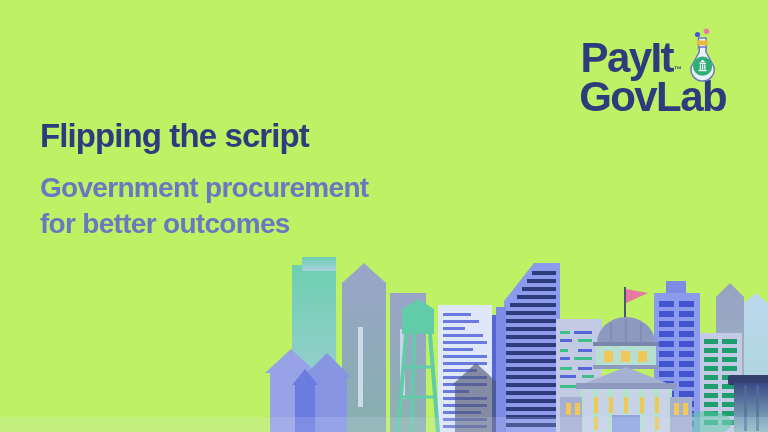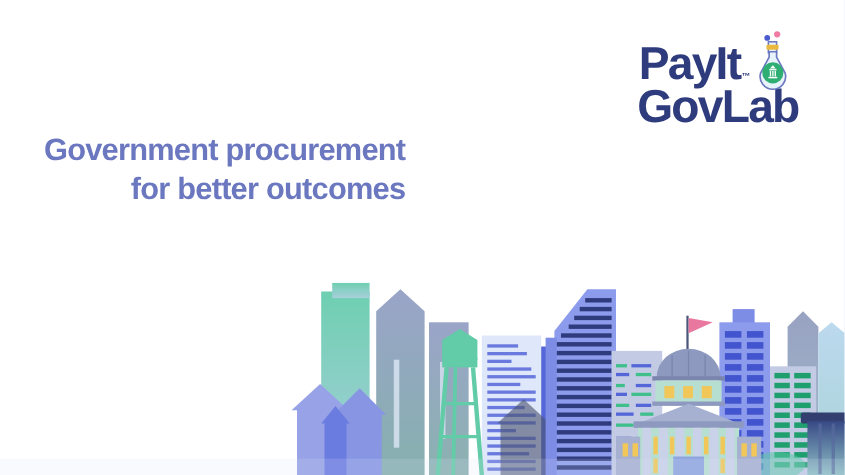--- a/index.html
+++ b/index.html
@@ -10,21 +10,21 @@
     width: 768px;
     height: 432px;
     overflow: hidden;
     font-family: "Liberation Sans", sans-serif;
     background: #dee3fc;
   }
   .slide {
     position: relative;
     width: 768px;
     height: 432px;
-    background: #ffffff;
+    background: #bef264;
     overflow: hidden;
   }
 
   
   .logo {
     position: absolute;
     top: 28px;
     right: 42px;
     text-align: right;
     line-height: 1;
@@ -83,21 +83,20 @@
   }
   .subtitle {
     font-family: "Liberation Sans", sans-serif;
     font-weight: bold;
     font-size: 28px;
     letter-spacing: -0.7px;
     color: #6b78c0;
     margin: 0;
     line-height: 1.28;
     max-width: 430px;
-    text-align: right;
   }
 
   
   .skyline {
     position: absolute;
     left: 0;
     bottom: 0;
     width: 768px;
     height: 175px;
     z-index: 2;
@@ -137,20 +136,21 @@
           </g>
         </svg>
       </span>
     </div>
     <div class="logo-line2">
       <span class="logo-word">GovLab</span>
     </div>
   </div>
 
   <div class="headline-block">
+    <h1 class="title">Flipping the script</h1>
     <div class="subtitle">
       <div>Government procurement</div>
       <div>for better outcomes</div>
     </div>
   </div>
 
   <div class="skyline">
     <svg viewBox="0 0 768 175" xmlns="http://www.w3.org/2000/svg" preserveAspectRatio="none">
       <defs>
         <linearGradient id="gGray" x1="0" y1="0" x2="0" y2="1">

